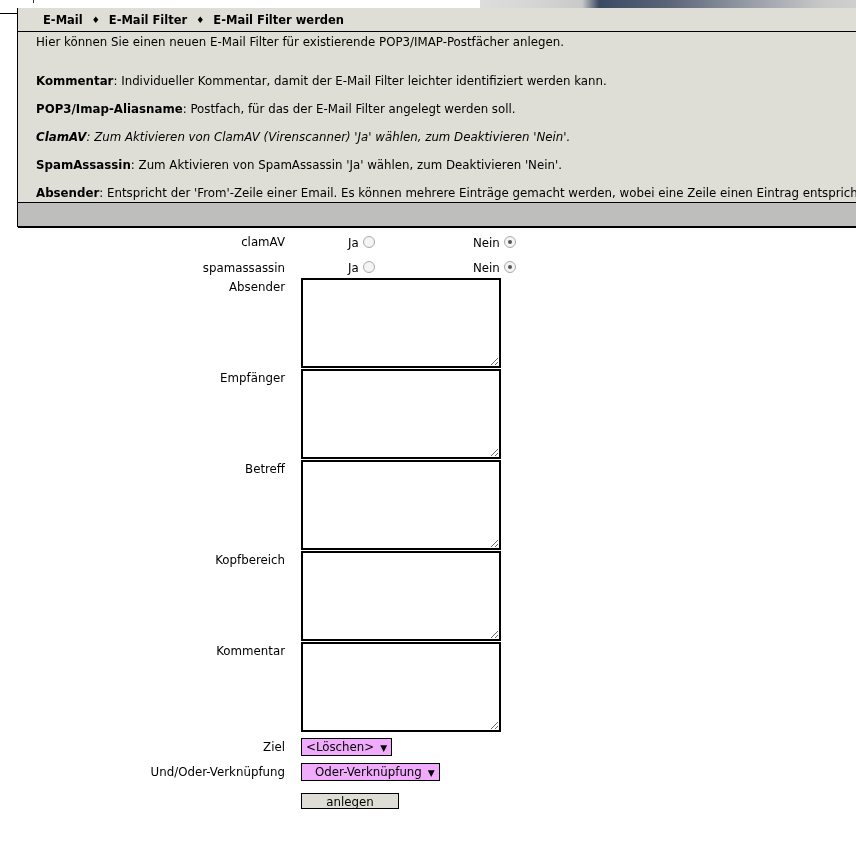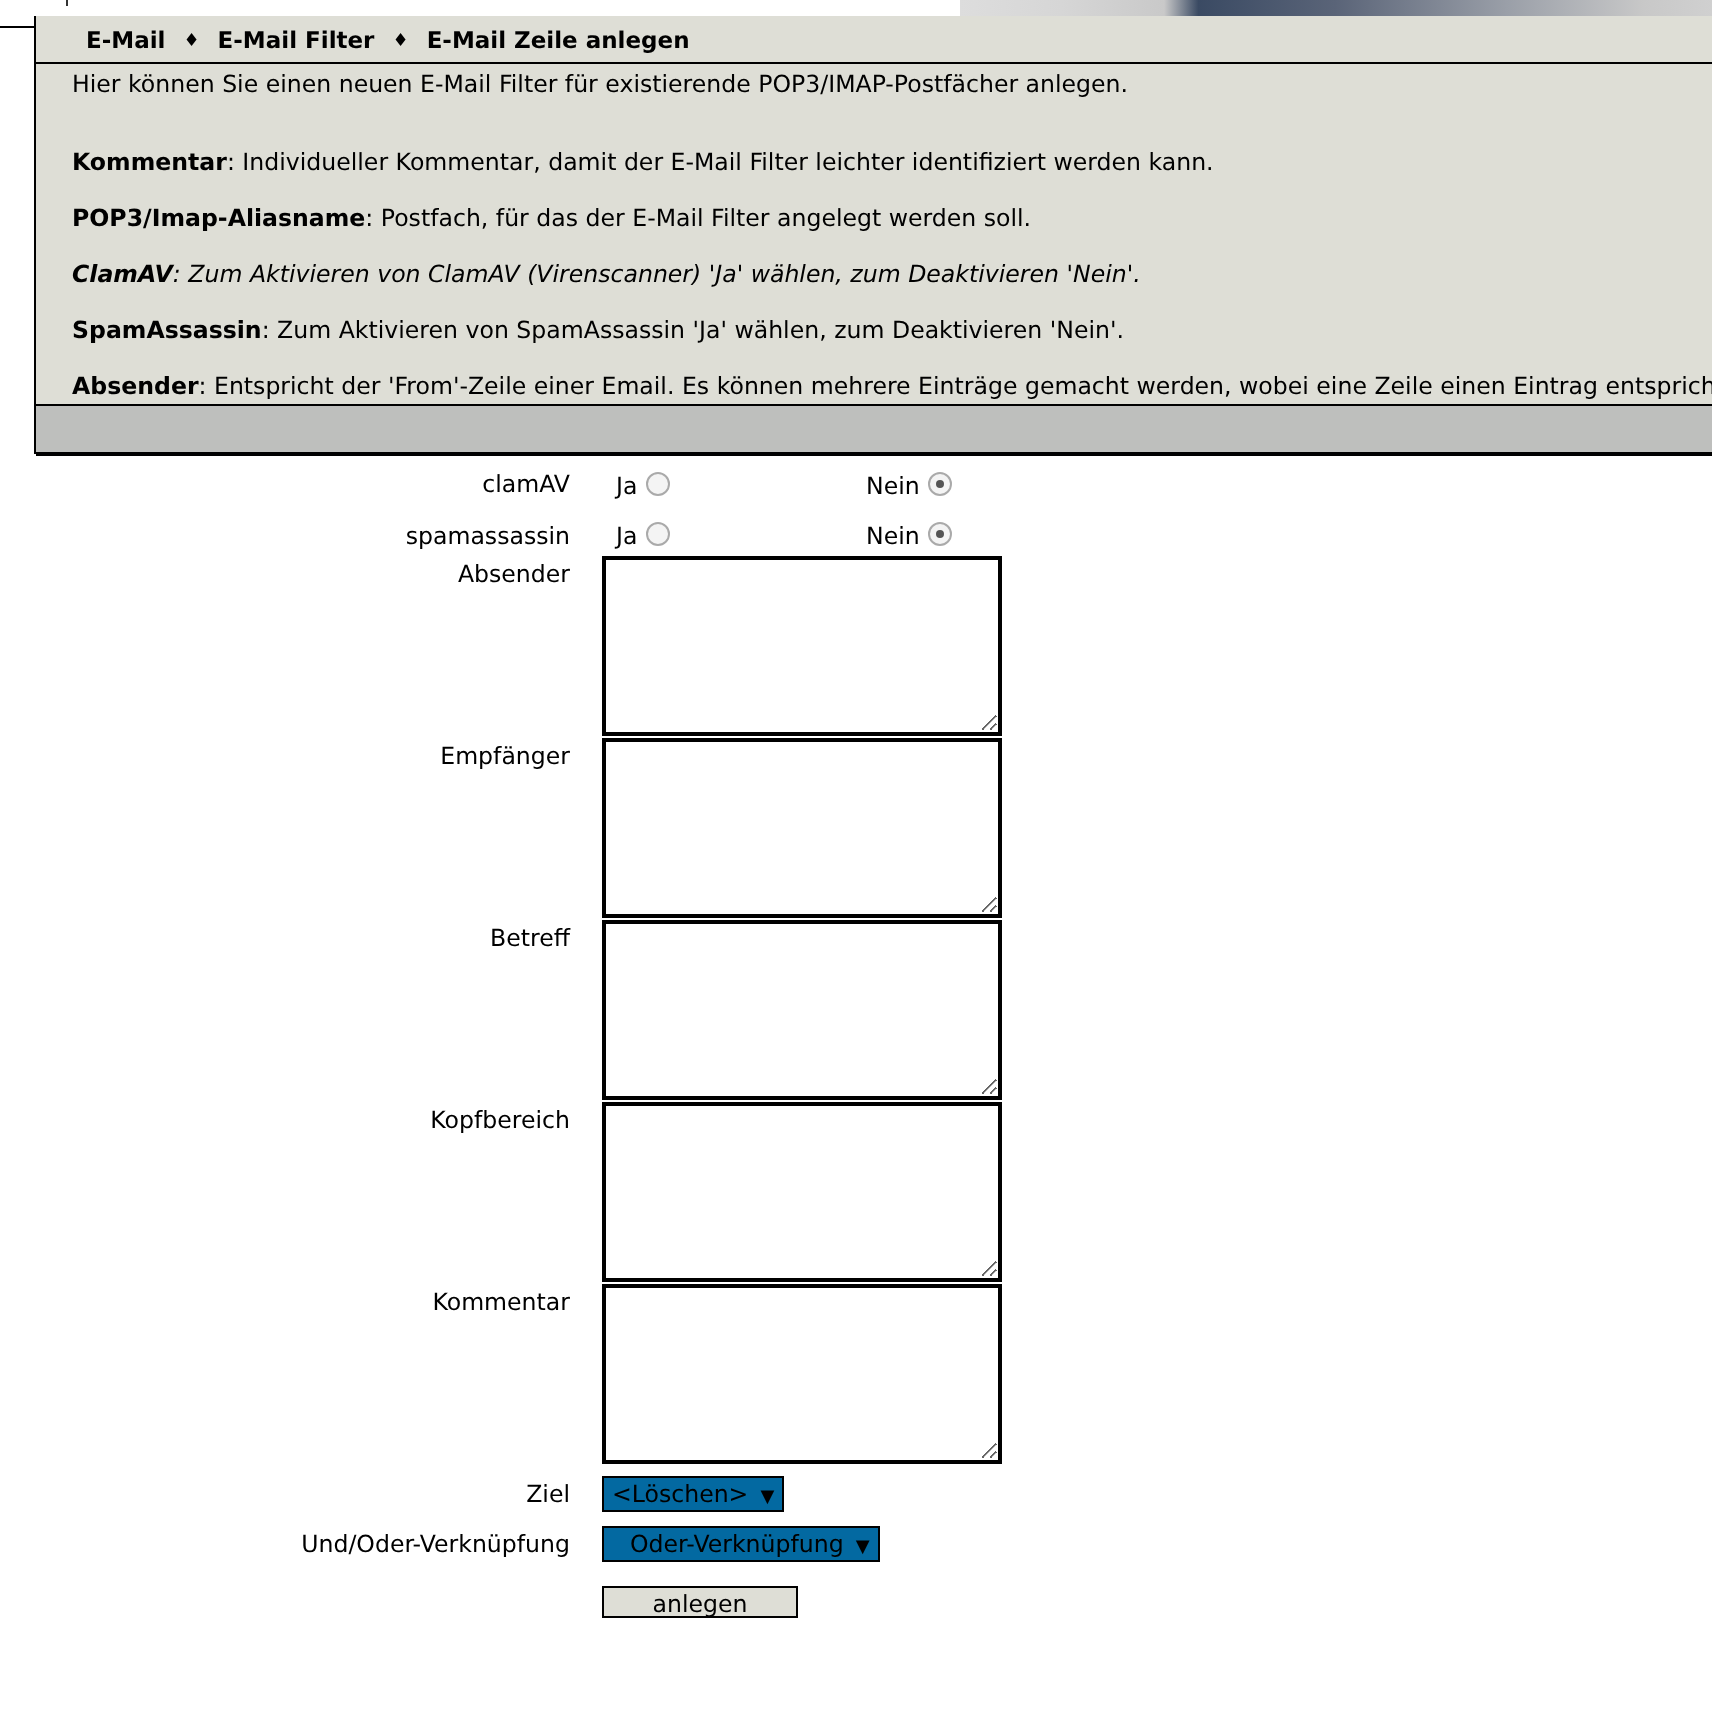--- a/index.html
+++ b/index.html
@@ -17,46 +17,46 @@
   .breadcrumb span { display:inline-block; }
   .breadcrumb .sep { margin:0 9px; font-size:9px; position:relative; top:-1px; }
   .bc-rule { position:absolute; left:0; top:23px; width:839px; height:1px; background:#000; }
   .info { position:absolute; left:18px; top:26px; width:820px; font-size:11.8px; }
   .info p { margin:0; position:absolute; left:0; white-space:nowrap; }
   .info b { font-weight:bold;margin-top:44px; }
   .graybar { position:absolute; left:0; top:194px; width:839px; height:23px; background:#bebfbd;
              border-top:1px solid #000; border-bottom:2px solid #000; }
   .form { position:absolute; left:0; top:228px; width:856px; }
   .lbl { position:absolute; right:571px; text-align:right; font-size:11.8px; white-space:nowrap; }
-  .radio-wrap { position:absolute; font-size:11.8px; white-space:nowrap; }
+  .radio-wrap { position:absolute; font-size:11.8px; white-space:nowrap;margin-left:40px; }
   .radio { display:inline-block; width:10px; height:10px; border:1px solid #aaa; border-radius:50%;
            background:#f4f4f4; vertical-align:-1px; margin-left:4px; position:relative; }
   .radio.on::after { content:""; position:absolute; left:3px; top:3px; width:4px; height:4px; border-radius:50%; background:#555; }
   textarea { position:absolute; left:301px; width:196px; height:86px; border:2px solid #000; border-top-width:2px;
              resize:both; padding:0; margin:0; background:#fff; font-family:"DejaVu Sans", sans-serif; font-size:12px; }
-  .select { position:absolute; left:301px; height:16px; border:1px solid #000; background:#0369a1; font-size:11.8px;
+  .select { position:absolute; left:301px; height:16px; border:1px solid #000; background:#f0abfc; font-size:11.8px;
             line-height:16px; padding:0 4px; white-space:nowrap; box-sizing:content-box; }
   .select .arrow { font-size:9px; margin-left:6px; }
   .btn { position:absolute; left:301px; width:98px; height:16px; border:1px solid #000; background:#deded6;
          font-size:11.8px; text-align:center; line-height:16px; font-family:"DejaVu Sans", sans-serif; padding:0; }
 </style>
 </head>
 <body>
 
 <div class="topbar">
   <div class="banner"></div>
   <div class="banner-left"></div>
   <div class="tick"></div>
 </div>
 
 <div class="corner-line" style="top:13px;"></div>
 
 <div class="panel">
   <div class="breadcrumb">
-    <span>E-Mail</span><span class="sep">♦</span><span>E-Mail Filter</span><span class="sep">♦</span><span>E-Mail Zeile anlegen</span>
+    <span>E-Mail</span><span class="sep">♦</span><span>E-Mail Filter</span><span class="sep">♦</span><span>E-Mail Filter werden</span>
   </div>
   <div class="bc-rule"></div>
   <div class="info">
     <p style="top:1px;">Hier können Sie einen neuen E-Mail Filter für existierende POP3/IMAP-Postfächer anlegen.</p>
     <p style="top:40px;"><b>Kommentar</b><span>: Individueller Kommentar, damit der E-Mail Filter leichter identifiziert werden kann.</span></p>
     <p style="top:68px;"><b>POP3/Imap-Aliasname</b><span>: Postfach, für das der E-Mail Filter angelegt werden soll.</span></p>
     <p style="top:96px;font-style:italic;"><b>ClamAV</b><span>: Zum Aktivieren von ClamAV (Virenscanner) 'Ja' wählen, zum Deaktivieren 'Nein'.</span></p>
     <p style="top:124px;"><b>SpamAssassin</b><span>: Zum Aktivieren von SpamAssassin 'Ja' wählen, zum Deaktivieren 'Nein'.</span></p>
     <p style="top:152px;"><b>Absender</b><span>: Entspricht der 'From'-Zeile einer Email. Es können mehrere Einträge gemacht werden, wobei eine Zeile einen Eintrag entspricht.</span></p>
   </div>

